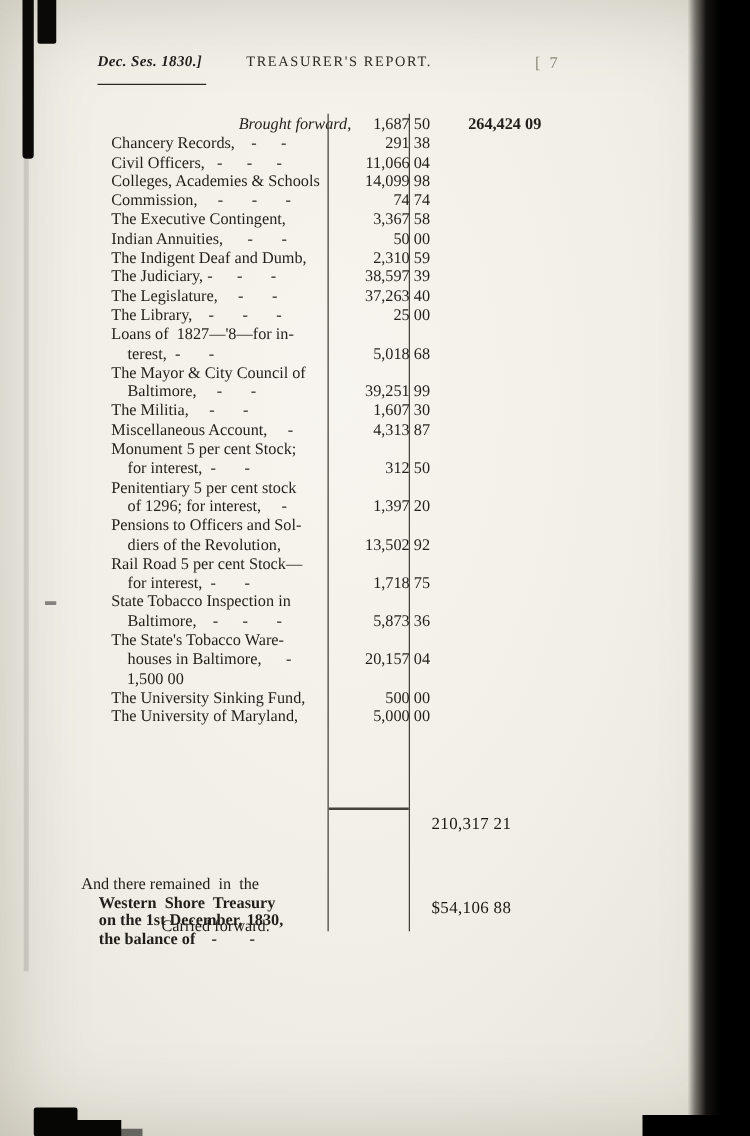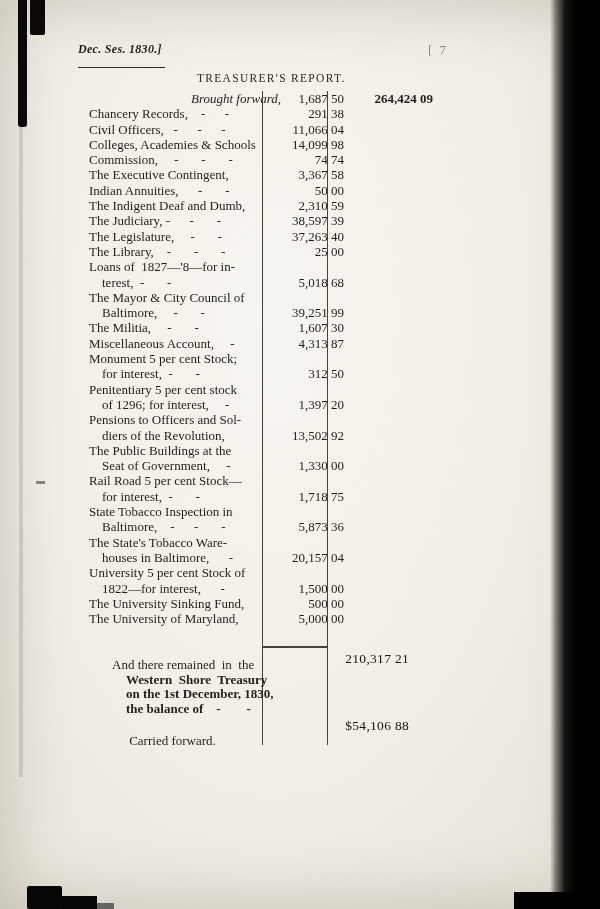--- a/index.html
+++ b/index.html
@@ -19,41 +19,41 @@
   .corner-left-top{position:absolute;left:30px;top:0;width:15px;height:35px;background:#0a0908;border-radius:0 0 2px 2px;}
   .edge-left-faint{position:absolute;left:19px;top:127px;width:4px;height:650px;background:rgba(40,36,30,.13);}
   .mark-bl1{position:absolute;left:27px;top:886px;width:35px;height:23px;background:#060605;border-radius:2px;}
   .mark-bl2{position:absolute;left:61px;top:896px;width:36px;height:13px;background:#060605;}
   .mark-bl3{position:absolute;left:96px;top:903px;width:18px;height:6px;background:rgba(10,9,8,.55);}
   .speck-railroad{position:absolute;left:36px;top:481px;width:9px;height:3px;background:rgba(30,28,24,.5);}
   
   .header{position:absolute;left:0;top:42px;width:100%;height:22px;}
   .session{position:absolute;left:78px;top:0;font-size:12px;font-weight:bold;font-style:italic;
     border-bottom:1.5px solid #2a2823;padding:0 3px 10px 0;letter-spacing:.3px;}
-  .report-title{position:absolute;left:197px;top:2px;font-size:11.5px;letter-spacing:1.3px;color:#2c2a24;margin-top:28px;}
+  .report-title{position:absolute;left:197px;top:2px;font-size:11.5px;letter-spacing:1.3px;color:#2c2a24;}
   .page-no{position:absolute;left:428px;top:0;font-size:13px;color:#8d887c;letter-spacing:2px;}
   
   .ledger{position:absolute;left:65px;top:91px;width:352px;font-size:13px;line-height:15.3px;margin-left:24px;}
   .row{display:flex;align-items:flex-end;}
   .cell.label{width:197px;}
   .line{white-space:pre;}
   .cont{padding-left:13px;}
   .a1{width:65px;text-align:right;padding-right:7px;box-sizing:border-box;white-space:pre;}
   .a2{width:90px;text-align:right;padding-right:8px;box-sizing:border-box;white-space:pre;}
   .row.bf .cell.label{font-style:italic;text-align:right;padding-right:5px;box-sizing:border-box;}
   .row.bf .a2{font-weight:bold;}
   
   .vrule{position:absolute;top:91px;width:1px;height:654px;background:#45423a;}
   #vrule1{left:262px;}
   #vrule2{left:327px;}
   .sumline{position:absolute;left:263px;top:646px;width:64px;height:1.5px;background:#45423a;}
   
   .total{position:absolute;left:329px;top:651px;width:86px;text-align:right;padding-right:6px;
     box-sizing:border-box;font-size:13.5px;color:#191712;letter-spacing:.3px;}
-  .closing{position:absolute;left:65px;top:658px;width:200px;font-size:13px;line-height:14.6px;margin-left:47px;}
+  .closing{position:absolute;left:65px;top:700px;width:200px;font-size:13px;line-height:14.6px;}
   .closing .cont{padding-left:14px;font-weight:bold;}
   .balance{position:absolute;left:329px;top:718px;width:86px;text-align:right;padding-right:6px;
     box-sizing:border-box;font-size:13.5px;color:#191712;letter-spacing:.3px;}
   .carried{position:absolute;left:85px;top:733px;width:175px;text-align:center;
     font-size:13px;}
 </style>
 </head>
 <body>
 
 <div class="page">
@@ -201,28 +201,20 @@
       <div class="row">
         <div class="cell label">
           <div class="line">Pensions to Officers and Sol-</div>
           <div class="line cont">diers of the Revolution,</div>
         </div>
         <div class="cell a1">13,502 92</div>
         <div class="cell a2"></div>
       </div>
       <div class="row">
         <div class="cell label">
-          <div class="line">The Public Buildings at the</div>
-          <div class="line cont">Seat of Government,     -</div>
-        </div>
-        <div class="cell a1">1,330 00</div>
-        <div class="cell a2"></div>
-      </div>
-      <div class="row">
-        <div class="cell label">
           <div class="line">Rail Road 5 per cent Stock—</div>
           <div class="line cont">for interest,  -       -</div>
         </div>
         <div class="cell a1">1,718 75</div>
         <div class="cell a2"></div>
       </div>
       <div class="row">
         <div class="cell label">
           <div class="line">State Tobacco Inspection in</div>
           <div class="line cont">Baltimore,    -      -       -</div>
@@ -232,24 +224,20 @@
       </div>
       <div class="row">
         <div class="cell label">
           <div class="line">The State's Tobacco Ware-</div>
           <div class="line cont">houses in Baltimore,      -</div>
         </div>
         <div class="cell a1">20,157 04</div>
         <div class="cell a2"></div>
       </div>
       <div class="row">
-        <div class="cell label">
-          <div class="line">University 5 per cent Stock of</div>
-          <div class="line cont">1822—for interest,      -</div>
-        </div>
         <div class="cell a1">1,500 00</div>
         <div class="cell a2"></div>
       </div>
       <div class="row">
         <div class="cell label">
           <div class="line">The University Sinking Fund,</div>
         </div>
         <div class="cell a1">500 00</div>
         <div class="cell a2"></div>
       </div>

